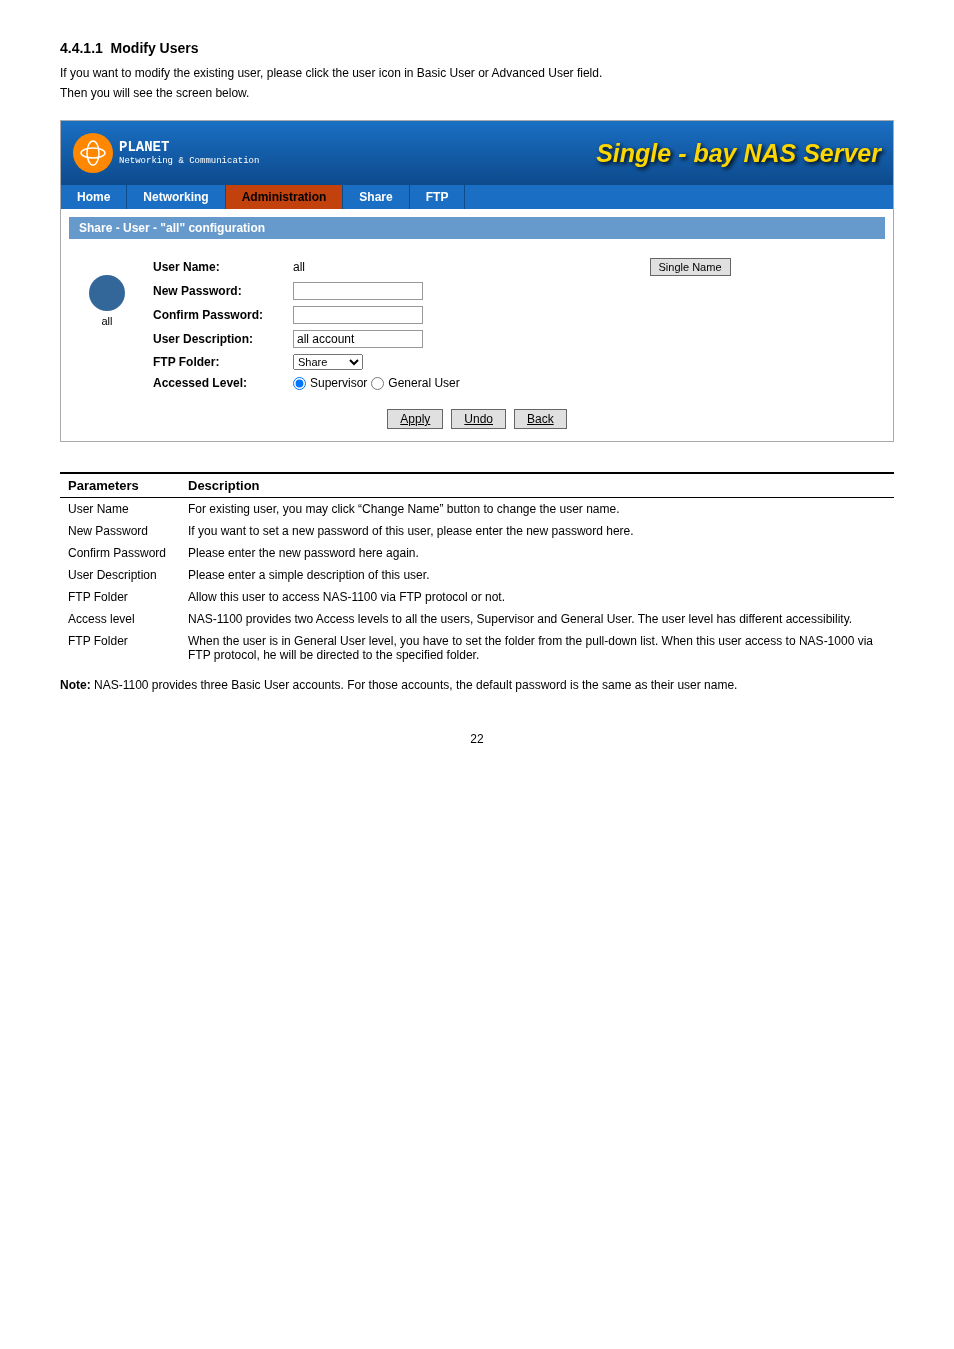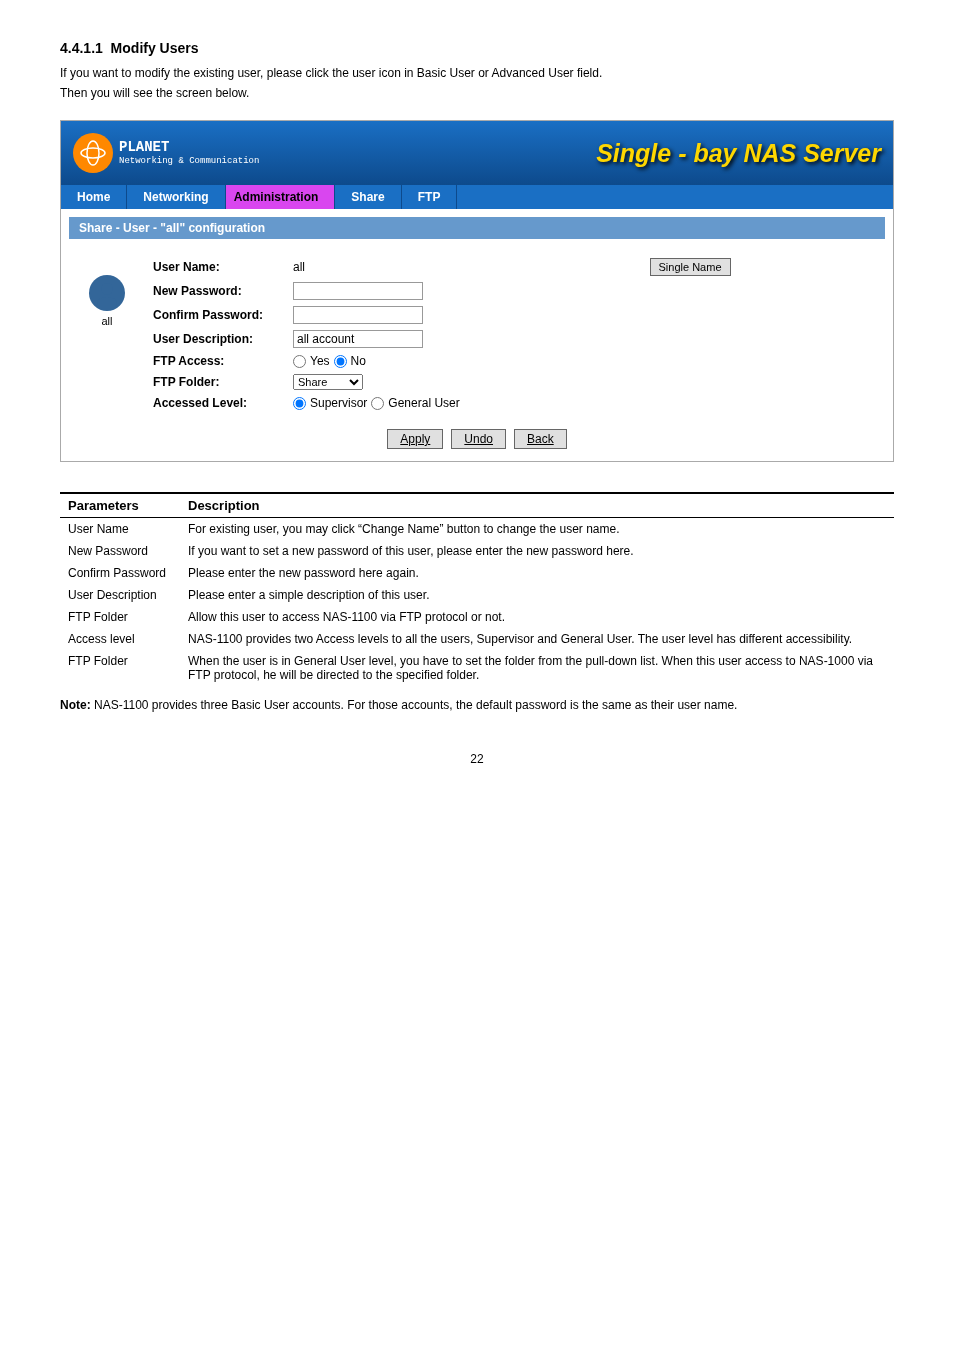--- a/index.html
+++ b/index.html
@@ -92,23 +92,22 @@
       color: #fff;
       cursor: pointer;
       border-right: 1px solid #0d4a8c;
     }
 
     .nas-nav-item:first-child {
       border-left: none;
     }
 
     .nas-nav-item.active {
-      background: #d946ef;
+      background: #c2410c;
       color: #000;
-      padding-left: 8px;
     }
 
     
     .nas-content {
       padding: 0;
     }
 
     .nas-section-bar {
       background: #6699cc;
       color: #fff;
@@ -336,31 +335,20 @@
           <td></td>
         </tr>
         <tr>
           <td>User Description:</td>
           <td>
             <input type="text" value="all account" style="">
           </td>
           <td></td>
         </tr>
         <tr>
-          <td>FTP Access:</td>
-          <td colspan="2">
-            <div class="radio-group">
-              <input type="radio" name="ftp_access" value="yes" style="">
-              <span>Yes</span>
-              <input type="radio" name="ftp_access" value="no" checked="" style="">
-              <span>No</span>
-            </div>
-          </td>
-        </tr>
-        <tr>
           <td>FTP Folder:</td>
           <td colspan="2">
             <select>
               <option>Share</option>
             </select>
           </td>
         </tr>
         <tr>
           <td>Accessed Level:</td>
           <td colspan="2">

